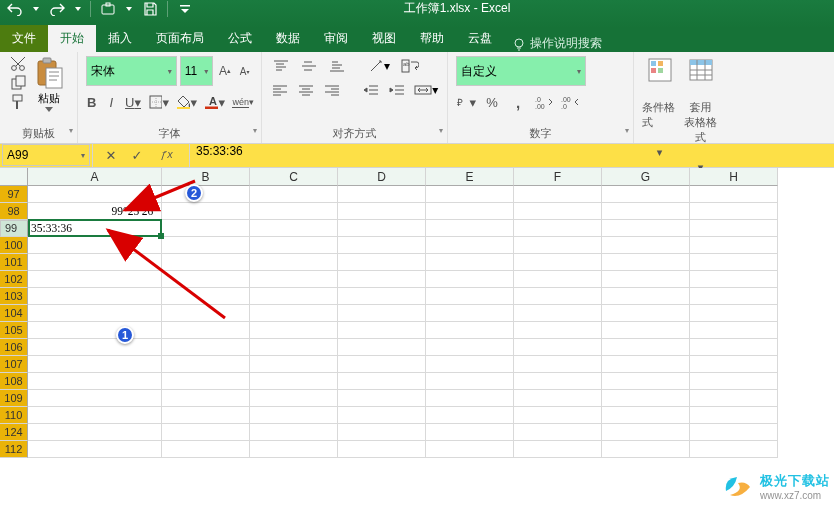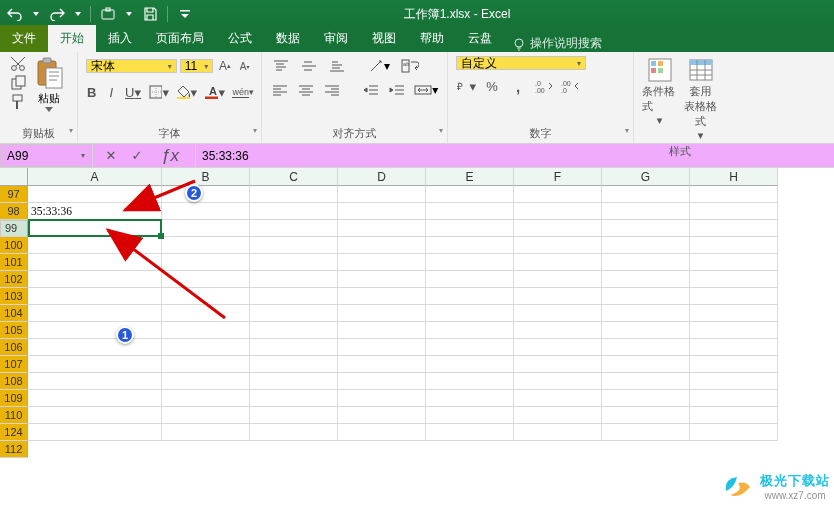--- a/index.html
+++ b/index.html
@@ -1,80 +1,80 @@
 <!DOCTYPE html>
 <html><head>
 <meta charset="utf-8">
 <style>
 *{box-sizing:border-box;margin:0;padding:0;font-family:"Microsoft YaHei",Arial,sans-serif;}
 body{width:834px;height:505px;background:#fff;overflow:hidden;position:relative;font-size:12px;}
-.titlebar{height:28px;background:linear-gradient(#1a7b3f,#167237);display:flex;align-items:center;color:#fff;}
+.titlebar{height:28px;background:linear-gradient(#1a7b3f,#167237);display:flex;align-items:flex-start;color:#fff;}
 .qat{display:flex;align-items:center;gap:8px;padding:0 6px;}
 .qat .ico{width:18px;height:18px;display:flex;align-items:center;justify-content:center;}
 .qat .sep{width:1px;height:16px;background:rgba(255,255,255,0.3);}
 .title-center{flex:1;text-align:center;font-size:12px;color:#fff;}
 .tabsbar{height:24px;background:#167237;display:flex;align-items:flex-end;color:#fff;}
 .tab{padding:5px 12px;font-size:12px;cursor:pointer;}
 .tab.active{background:#f3f3f3;color:#167237;}
 .tab.file{background:#4d7c0f;}
 .tell{display:flex;align-items:center;gap:4px;padding:0 8px;color:#d6eee0;}
 .ribbon{height:92px;background:#f3f3f3;border-bottom:1px solid #d4d4d4;display:flex;}
 .group{border-right:1px solid #e0e0e0;padding:4px 8px 2px 8px;display:flex;flex-direction:column;justify-content:space-between;}
 .group-label{text-align:center;font-size:11px;color:#555;padding-top:2px;}
 .group-label.launcher::after{content:"▾";float:right;font-size:8px;color:#888;margin-right:-4px;}
 .clipboard{width:78px;}
 .paste-btn{display:flex;flex-direction:column;align-items:center;gap:1px;}
 .paste-icn{width:34px;height:34px;position:relative;}
 .clip-sub{display:flex;flex-direction:column;gap:3px;margin-left:2px;}
 .scissors,.sm{width:18px;height:16px;}
 .font-group{width:184px;}
 .row{display:flex;align-items:center;gap:3px;}
-.sel{height:14px;border:1px solid #c8c8c8;background:#fde047;display:flex;align-items:center;padding:0 4px;font-size:12px;}
+.sel{height:30px;border:1px solid #c8c8c8;background:#86efac;display:flex;align-items:center;padding:0 4px;font-size:12px;}
 .sel .dd{margin-left:auto;font-size:8px;color:#666;}
 .font-name{width:106px;}
 .font-size{width:38px;}
 .btn-ico{width:20px;height:20px;display:flex;align-items:center;justify-content:center;color:#555;font-size:13px;}
 .row2{margin-top:6px;gap:8px;}
 .align-group{width:186px;}
 .align-grid{display:flex;flex-direction:column;gap:4px;}
 .align-row{display:flex;gap:6px;}
 .abtn{width:22px;height:20px;display:flex;align-items:center;justify-content:center;}
 .number-group{width:186px;gap:10px;}
 .num-sel{width:130px;}
 .styles-group{width:92px;}
 .style-btns{display:flex;gap:6px;justify-content:center;}
-.bigbtn{display:flex;flex-direction:column;align-items:center;gap:0;font-size:11px;color:#555;width:38px;}
+.bigbtn{display:flex;flex-direction:column;align-items:center;gap:16px;font-size:11px;color:#555;width:38px;}
 .bigbtn .bic{width:28px;height:28px;}
-.namebox-row{height:24px;background:#f0abfc;border-bottom:1px solid #d4d4d4;display:flex;align-items:center;}
+.namebox-row{height:24px;background:#fde047;border-bottom:1px solid #d4d4d4;display:flex;}
 .namebox{width:88px;height:22px;border:1px solid #c8c8c8;margin:0 2px;display:flex;align-items:center;padding:0 4px;font-size:12px;}
 .namebox .dd{margin-left:auto;font-size:8px;color:#666;}
 .fx-btns{display:flex;align-items:center;gap:10px;padding:0 10px;border-left:1px solid #d4d4d4;border-right:1px solid #d4d4d4;height:100%;}
 .fx-btn{width:16px;height:16px;display:flex;align-items:center;justify-content:center;color:#555;font-size:13px;}
-.fx-lbl{font-style:italic;font-size:17px;color:#555;padding:0 6px;}
+.fx-lbl{font-style:italic;font-size:10px;color:#555;padding:0 6px;font-family:Liberation Mono, monospace;}
 .formula-input{flex:1;padding:0 6px;font-size:12px;}
 .grid-wrap{position:relative;height:337px;overflow:hidden;background:#fff;}
 .colheads{display:flex;position:absolute;top:0;left:28px;height:18px;}
 .colhead{width:88px;border-right:1px solid #d4d4d4;border-bottom:1px solid #aaa;background:#eef6f1;text-align:center;font-size:12px;color:#333;line-height:18px;}
 .colhead.first{width:134px;}
 .selall{position:absolute;top:0;left:0;width:28px;height:18px;background:#eef6f1;border-right:1px solid #aaa;border-bottom:1px solid #aaa;}
 .rowheads{position:absolute;top:18px;left:0;width:28px;}
 .rowhead{height:17px;border-bottom:1px solid #d4d4d4;border-right:1px solid #aaa;background:#eab308;text-align:center;font-size:11px;color:#333;line-height:17px;}
 .rowhead.sel{background:#cfe6d7;}
 .cells{position:absolute;top:18px;left:28px;}
 .cellrow{display:flex;height:17px;}
 .cell{width:88px;height:17px;border-right:1px solid #d9d9d9;border-bottom:1px solid #d9d9d9;font-size:11.5px;padding:0 3px;line-height:16px;font-family:"SimSun",serif;}
 .cell.first{width:134px;}
 .cell.right{text-align:right;}
 .activecell{position:absolute;border:2px solid #1a7b3f;pointer-events:none;}
 .activecell .handle{position:absolute;right:-4px;bottom:-4px;width:6px;height:6px;background:#1a7b3f;}
 .annotation{position:absolute;pointer-events:none;}
 .badge{width:18px;height:18px;border-radius:50%;background:#2658d8;border:2px solid #fff;color:#fff;font-weight:bold;font-size:11px;display:flex;align-items:center;justify-content:center;box-shadow:0 1px 3px rgba(0,0,0,0.4);}
 .watermark{position:absolute;right:4px;bottom:2px;display:flex;align-items:center;gap:6px;opacity:0.9;}
 .wm-logo{width:34px;height:34px;}
-.wm-txt{display:flex;flex-direction:column;font-size:11px;align-items:center;}
+.wm-txt{display:flex;flex-direction:column;font-size:11px;}
 .wm-txt .l1{color:#0bbbe0;font-weight:bold;letter-spacing:1px;font-size:13px;}
 .wm-txt .l2{color:#888;font-size:10px;}
 svg{display:block;}
 </style>
 </head>
 <body>
 
 <div class="titlebar">
   <div class="qat">
     <span class="ico">
@@ -397,20 +397,30 @@
         <div class="cell first"></div>
         <div class="cell"></div>
         <div class="cell"></div>
         <div class="cell"></div>
         <div class="cell"></div>
         <div class="cell"></div>
         <div class="cell"></div>
         <div class="cell"></div>
       </div>
       <div class="cellrow">
+        <div class="cell first right">99°25′26″</div>
+        <div class="cell"></div>
+        <div class="cell"></div>
+        <div class="cell"></div>
+        <div class="cell"></div>
+        <div class="cell"></div>
+        <div class="cell"></div>
+        <div class="cell"></div>
+      </div>
+      <div class="cellrow">
         <div class="cell first">35:33:36</div>
         <div class="cell"></div>
         <div class="cell"></div>
         <div class="cell"></div>
         <div class="cell"></div>
         <div class="cell"></div>
         <div class="cell"></div>
         <div class="cell"></div>
       </div>
       <div class="cellrow">

